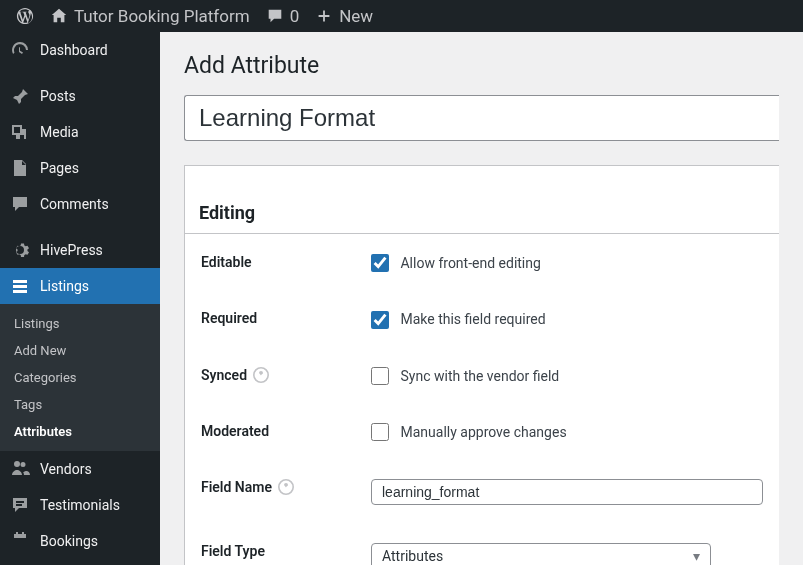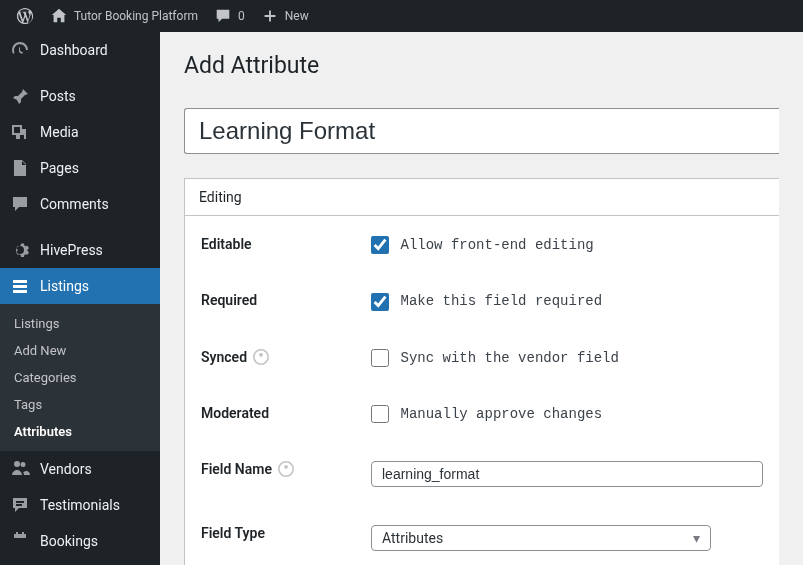--- a/index.html
+++ b/index.html
@@ -1,48 +1,48 @@
 <!DOCTYPE html>
 <html><head>
 <meta charset="utf-8">
 <style>
 * { box-sizing: border-box; margin: 0; padding: 0; }
 body { font-family: -apple-system, BlinkMacSystemFont, "Segoe UI", Roboto, sans-serif; font-size: 13px; color: #3c434a; background: #f0f0f1; width: 803px; height: 565px; overflow: hidden; }
 
-.topbar { height: 32px; background: #1d2327; color: #c3c4c7; display: flex; align-items: center; padding: 0 8px; font-size: 12px; }
+.topbar { height: 32px; background: #1d2327; color: #c3c4c7; display: flex; align-items: center; padding: 0 8px; font-size: 17px; }
 .topbar-item { display: flex; align-items: center; padding: 0 8px; gap: 6px; height: 100%; cursor: pointer; }
 .tb-icon { width: 18px; height: 18px; display: flex; align-items: center; justify-content: center; fill: currentColor; }
 
 .wrap { display: flex; height: calc(100% - 32px); }
 
 .sidebar { width: 160px; background: #1d2327; color: #c3c4c7; flex-shrink: 0; position: relative; }
 .menu-item { display: flex; align-items: center; gap: 10px; padding: 8px 10px; cursor: pointer; font-size: 14px; color: #f0f0f1; }
 .menu-item.current { background: #2271b1; color: #fff; position: relative; }
 .menu-item.current::after { content: ""; position: absolute; right: -8px; top: 50%; transform: translateY(-50%); border: 8px solid transparent; border-right-color: #f0f0f1; }
 .m-icon { width: 20px; height: 20px; display: flex; align-items: center; justify-content: center; fill: currentColor; opacity: 0.6; }
 .menu-item.current .m-icon { opacity: 1; }
 .submenu { background: #2c3338; padding: 6px 0; }
 .submenu-item { padding: 6px 10px 6px 14px; font-size: 13px; color: #c3c4c7; cursor: pointer; }
 .submenu-item.active { color: #fff; font-weight: 600; }
 
 .main { flex: 1; padding: 20px 24px 0 24px; overflow: hidden; }
-.page-title { font-size: 23px; font-weight: 400; color: #1d2327; margin-bottom: 29px; }
+.page-title { font-size: 23px; font-weight: 400; color: #1d2327; margin-bottom: 16px; }
 .title-input { width: 100%; padding: 8px 14px; font-size: 24px; border: 1px solid #8c8f94; border-radius: 3px 0 0 3px; border-right: none; background: #fff; color: #2c3338; outline: none; }
 
 .postbox { background: #fff; border: 1px solid #c3c4c7; border-right: none; margin-top: 24px; }
-.postbox-header { padding: 10px 14px; border-bottom: 1px solid #c3c4c7; font-size: 14px; font-weight: 400; color: #1d2327; }
+.postbox-header { padding: 10px 14px; border-bottom: 1px solid #c3c4c7; font-size: 18px; font-weight: 700; color: #1d2327; margin-top: 26px; }
 .form-table { width: 100%; }
 .form-table tr { }
 .form-table th { text-align: left; font-weight: 600; font-size: 14px; color: #1d2327; padding: 18px 14px; width: 210px; vertical-align: top; }
 .form-table td { padding: 18px 14px 18px 0; font-size: 14px; color: #3c434a; }
 .th-wrap { display: flex; align-items: flex-end; gap: 6px; }
 .help-icon { width: 16px; height: 16px; color: #c3c4c7; }
 
 input[type=checkbox] { width: 18px; height: 18px; margin-right: 8px; vertical-align: middle; accent-color: #2271b1; cursor: pointer; }
-.chk-label { vertical-align: middle; cursor: pointer; font-family: Liberation Mono, monospace; }
+.chk-label { vertical-align: middle; cursor: pointer; }
 input[type=text].vfield { width: 392px; padding: 4px 10px; font-size: 14px; border: 1px solid #8c8f94; border-radius: 4px; background: #fff; color: #2c3338; }
 .select { width: 340px; padding: 4px 10px; font-size: 14px; border: 1px solid #8c8f94; border-radius: 4px; background: #fff; color: #2c3338; display: flex; justify-content: space-between; align-items: center; cursor: pointer; }
 .chev { color: #787c82; }
 </style>
 </head>
 <body>
 
 <div class="topbar">
   <div class="topbar-item">
     <span class="tb-icon">

